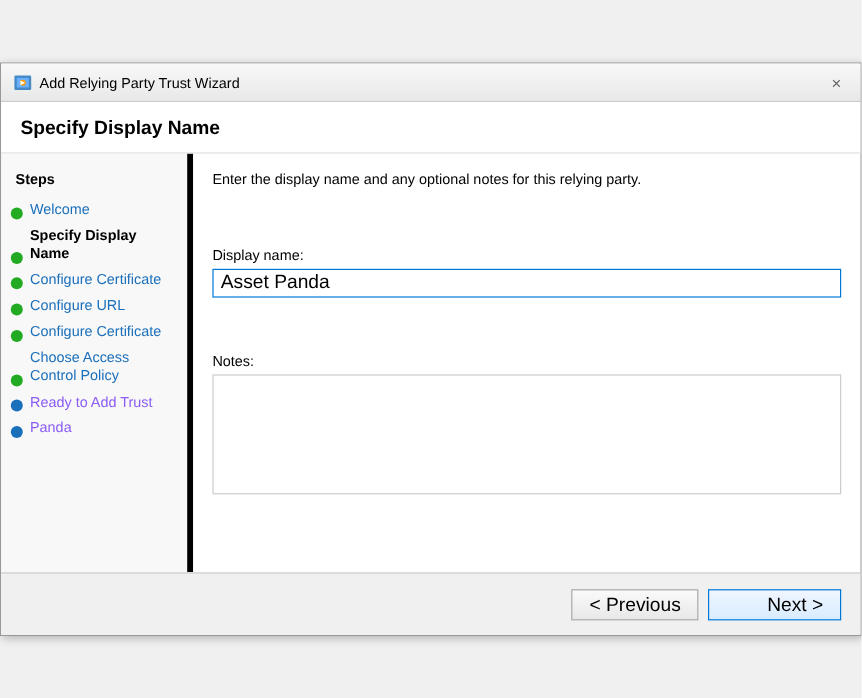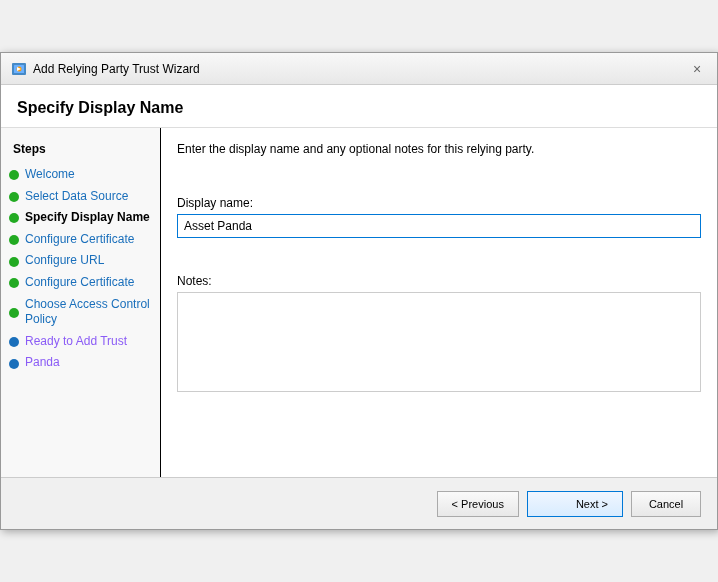--- a/index.html
+++ b/index.html
@@ -70,33 +70,33 @@
       color: #000;
     }
     .content-area {
       display: flex;
       flex: 1;
       overflow: hidden;
     }
     .sidebar {
       width: 160px;
       background: #f8f8f8;
-      border-right: 1px solid #000000;
+      border-right: 5px solid #000000;
       padding: 10px 0;
       flex-shrink: 0;
     }
     .sidebar-section-label {
       font-weight: bold;
       font-size: 12px;
       color: #000;
       padding: 4px 12px 8px 12px;
     }
     .step-item {
       display: flex;
-      align-items: center;
+      align-items: flex-end;
       padding: 3px 8px 3px 8px;
       gap: 6px;
       cursor: default;
     }
     .step-dot {
       width: 10px;
       height: 10px;
       border-radius: 50%;
       margin-top: 1px;
       flex-shrink: 0;
@@ -116,21 +116,21 @@
       text-decoration: none;
     }
     .step-label.normal {
       color: #8b5cf6;
     }
     .main-panel {
       flex: 1;
       padding: 14px 16px;
       display: flex;
       flex-direction: column;
-      gap: 4px;
+      gap: 14px;
       background: #fff;
       overflow-y: auto;
     }
     .instruction-text {
       font-size: 12px;
       color: #000;
       margin-bottom: 4px;
     }
     .form-group {
       display: flex;
@@ -138,21 +138,21 @@
       gap: 4px;
     }
     .form-label {
       font-size: 12px;
       color: #000;
       margin-top: 32px;
     }
     .form-input {
       width: 100%;
       padding: 0 6px;
-      font-size: 12px;
+      font-size: 16px;
       border: 1px solid #0078d7;
       outline: none;
       height: 24px;
     }
     .form-textarea {
       width: 100%;
       height: 100px;
       padding: 4px 6px;
       font-size: 12px;
       border: 1px solid #ccc;
@@ -165,21 +165,21 @@
       background: #f0f0f0;
       padding: 10px 16px;
       display: flex;
       align-items: center;
       justify-content: flex-end;
       gap: 8px;
       height: 52px;
     }
     .btn {
       padding: 4px 14px;
-      font-size: 11px;
+      font-size: 16px;
       border: 1px solid #aaa;
       background: linear-gradient(to bottom, #fafafa, #e8e8e8);
       cursor: pointer;
       height: 26px;
       min-width: 70px;
     }
     .btn.primary {
       background: linear-gradient(to bottom, #f0f6ff, #d8ecff);
       border-color: #0078d7;
       color: #000;
@@ -220,24 +220,20 @@
 
     <div class="sidebar">
       <div class="sidebar-section-label">Steps</div>
 
       <div class="step-item">
         <div class="step-dot green"></div>
         <span class="step-label link">Welcome</span>
       </div>
       <div class="step-item">
         <div class="step-dot green"></div>
-        <span class="step-label link">Select Data Source</span>
-      </div>
-      <div class="step-item">
-        <div class="step-dot green"></div>
         <span class="step-label active">Specify Display Name</span>
       </div>
       <div class="step-item">
         <div class="step-dot green"></div>
         <span class="step-label link">Configure Certificate</span>
       </div>
       <div class="step-item">
         <div class="step-dot green"></div>
         <span class="step-label link">Configure URL</span>
       </div>
@@ -270,15 +266,14 @@
       <div class="form-group">
         <label class="form-label">Notes:</label>
         <textarea class="form-textarea" style=""></textarea>
       </div>
     </div>
   </div>
 
   <div class="footer-bar">
     <button class="btn">&lt; Previous</button>
     <button class="btn primary">Next &gt;</button>
-    <button class="btn">Cancel</button>
   </div>
 </div>
 
 </body></html>

